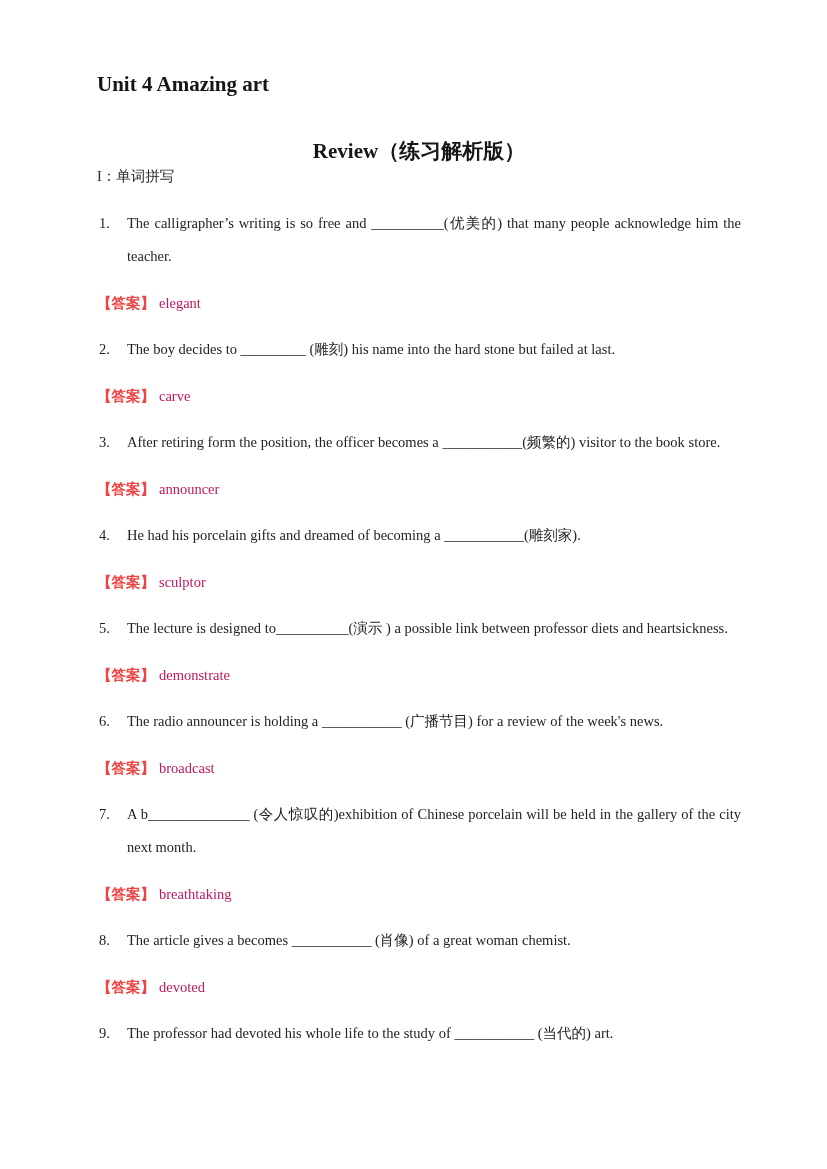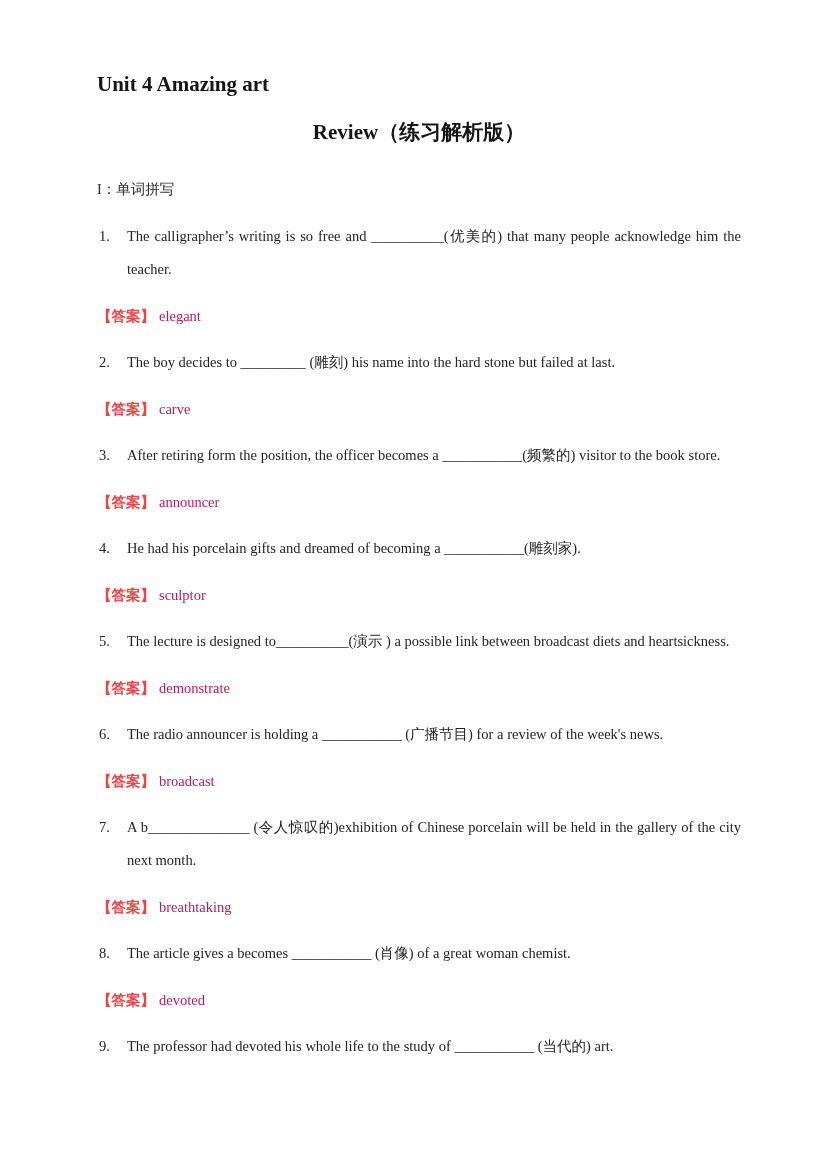--- a/index.html
+++ b/index.html
@@ -18,29 +18,28 @@
   }
   .doc-title {
     margin-top: 70px;
     text-align: left;
     font-size: 21px;
     font-weight: bold;
     line-height: 28px;
     color: #161616;
   }
   .doc-subtitle {
-    margin-top: 20px;
+    margin-top: 39px;
     text-align: center;
     font-size: 21px;
     font-weight: bold;
     line-height: 28px;
     color: #161616;
   }
   .section-heading {
-    margin-top: 32px;
     margin-bottom: 20px;
     font-size: 14.5px;
     line-height: 22px;
     color: #2a2a2a;
   }
   .q-block { margin: 0; }
   .question {
     position: relative;
     padding-left: 30px;
     font-size: 14.5px;
@@ -93,21 +92,21 @@
     <p class="question"><span class="q-num">3.</span><span>After retiring form the position,  the officer becomes a ___________(频繁的) visitor to the book store.</span></p>
     <p class="answer"><span class="ans-label">【答案】</span><span class="ans-word">announcer</span></p>
   </div>
 
   <div class="q-block">
     <p class="question"><span class="q-num">4.</span><span>He had his porcelain gifts and dreamed of becoming a ___________(雕刻家).</span></p>
     <p class="answer"><span class="ans-label">【答案】</span><span class="ans-word">sculptor</span></p>
   </div>
 
   <div class="q-block">
-    <p class="question"><span class="q-num">5.</span><span>The lecture is designed to__________(演示  ) a possible link between broadcast diets and heartsickness.</span></p>
+    <p class="question"><span class="q-num">5.</span><span>The lecture is designed to__________(演示  ) a possible link between professor diets and heartsickness.</span></p>
     <p class="answer"><span class="ans-label">【答案】</span><span class="ans-word">demonstrate</span></p>
   </div>
 
   <div class="q-block">
     <p class="question"><span class="q-num">6.</span><span>The radio announcer is holding a ___________ (广播节目) for a review of the week's news.</span></p>
     <p class="answer"><span class="ans-label">【答案】</span><span class="ans-word">broadcast</span></p>
   </div>
 
   <div class="q-block">
     <p class="question"><span class="q-num">7.</span><span>A b______________ (令人惊叹的)exhibition of Chinese porcelain will be held in the gallery of the city next month.</span></p>

